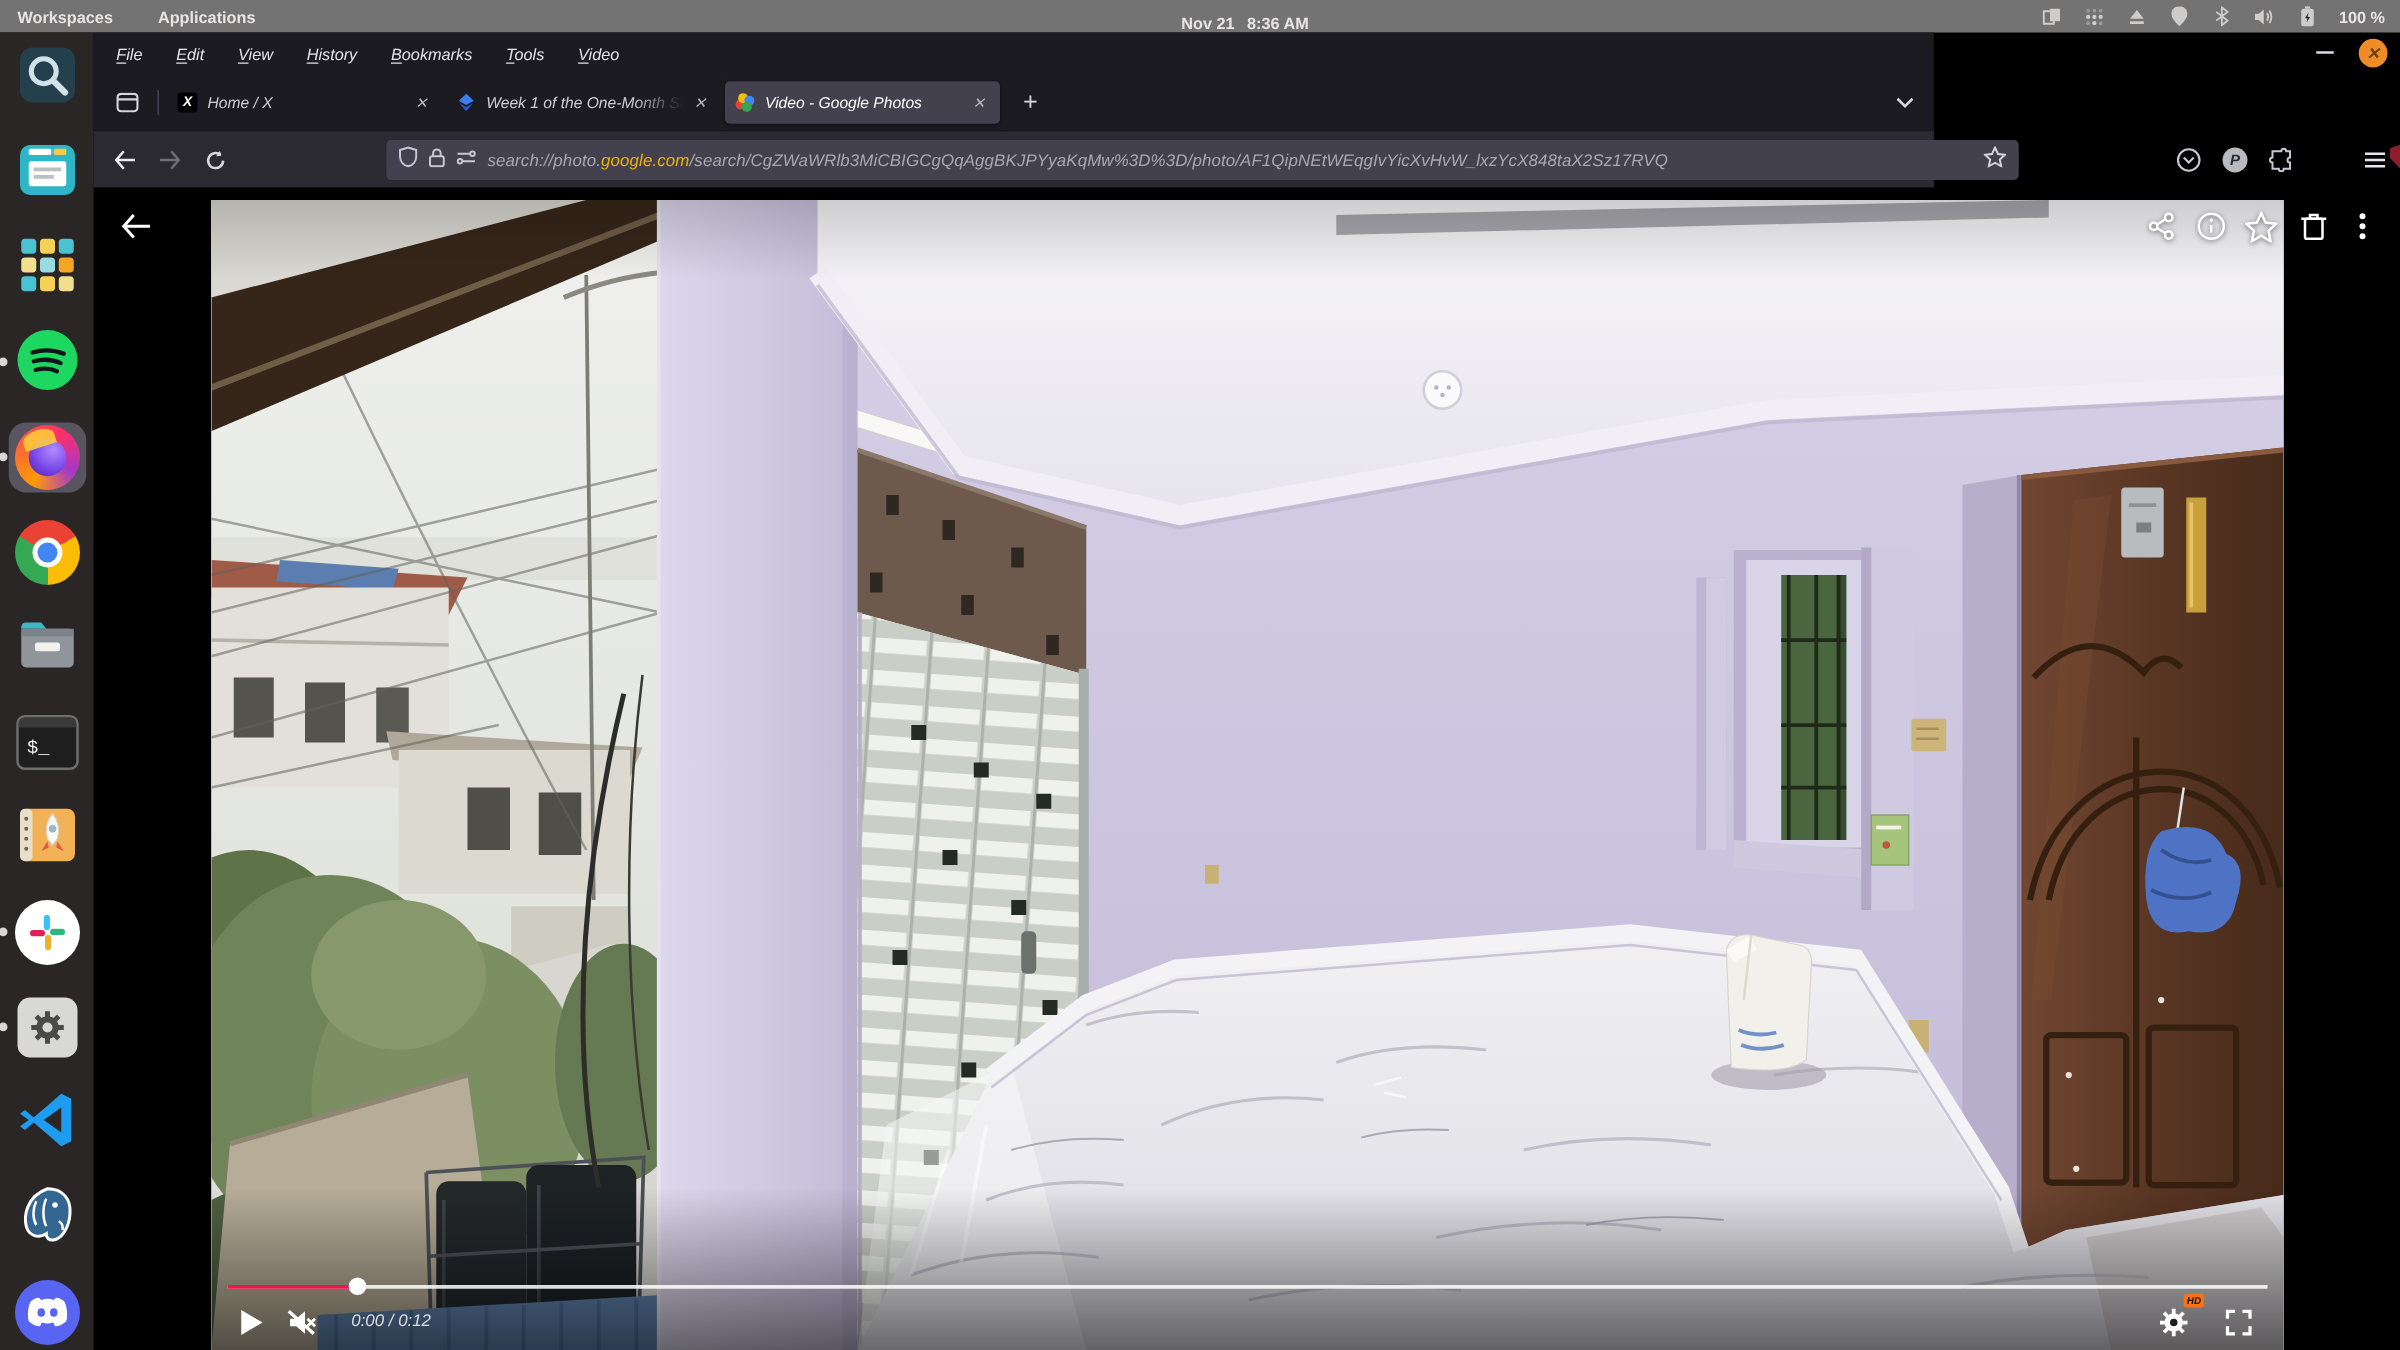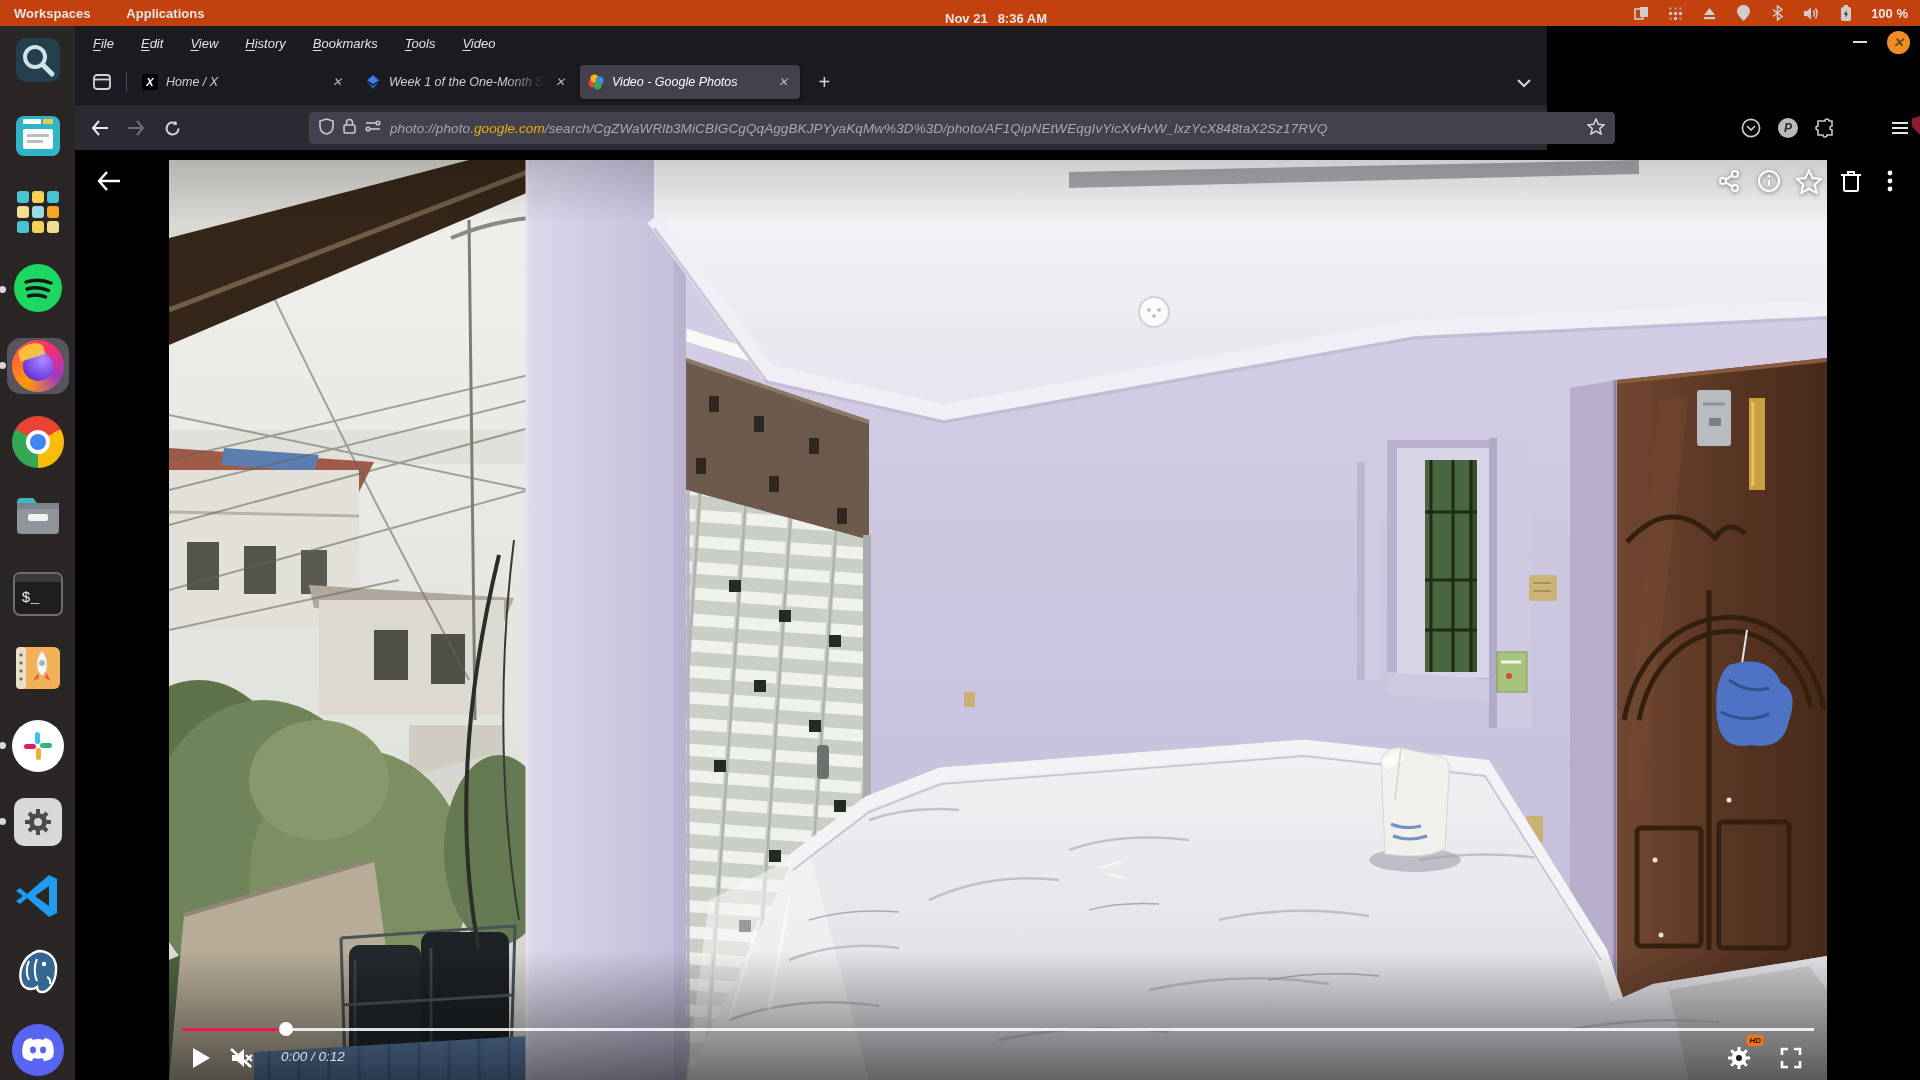--- a/index.html
+++ b/index.html
@@ -1,20 +1,20 @@
 <!DOCTYPE html>
 <html><head>
 <meta charset="utf-8">
 <style>
   * { margin:0; padding:0; box-sizing:border-box; }
   html,body { width:1920px; height:1080px; overflow:hidden; background:#000;
     font-family:"Liberation Sans", sans-serif; }
 
   
-  .sysbar { position:absolute; left:0; top:0; width:1920px; height:26px; background:#c2410c;
+  .sysbar { position:absolute; left:0; top:0; width:1920px; height:26px; background:#737373;
     color:#e8e5e5; font-size:13px; font-weight:bold; }
   .sys-left { position:absolute; left:14px; top:0; height:26px; display:flex; gap:36px; align-items:center; }
   .sys-clock { position:absolute; left:945px; top:0; height:26px; display:flex; gap:10px; align-items:flex-end; }
   .sys-tray { position:absolute; right:12px; top:0; height:26px; display:flex; gap:17px; align-items:center; }
   .tray-ic { width:17px; height:17px; display:flex; align-items:center; justify-content:center; }
   .tray-ic svg { display:block; }
 
   
   .dock { position:absolute; left:0; top:26px; width:75px; height:1054px; background:#2b2626;
     display:flex; flex-direction:column; align-items:center; padding-top:8px; gap:20px; }
@@ -395,21 +395,21 @@
           </svg>
       </span>
       <span>
         <svg width="16" height="14" viewBox="0 0 16 14">
             <line x1="1" y1="4" x2="11" y2="4" stroke="#c9c8d2" stroke-width="1.6"></line>
             <circle cx="13" cy="4" r="1.8" fill="none" stroke="#c9c8d2" stroke-width="1.5"></circle>
             <line x1="5" y1="10" x2="15" y2="10" stroke="#c9c8d2" stroke-width="1.6"></line>
             <circle cx="3" cy="10" r="1.8" fill="none" stroke="#c9c8d2" stroke-width="1.5"></circle>
           </svg>
       </span>
-      <span class="url-text"><span>photo://</span><span>photo.</span><span class="dom">google.com</span><span>/search/CgZWaWRlb3MiCBIGCgQqAggBKJPYyaKqMw%3D%3D/photo/AF1QipNEtWEqgIvYicXvHvW_lxzYcX848taX2Sz17RVQ</span></span>
+      <span class="url-text"><span>search://</span><span>photo.</span><span class="dom">google.com</span><span>/search/CgZWaWRlb3MiCBIGCgQqAggBKJPYyaKqMw%3D%3D/photo/AF1QipNEtWEqgIvYicXvHvW_lxzYcX848taX2Sz17RVQ</span></span>
       <span>
         <svg width="18" height="17" viewBox="0 0 18 17">
             <path d="M9 1 L11.4 6.2 L17 6.8 L12.8 10.6 L14 16 L9 13.2 L4 16 L5.2 10.6 L1 6.8 L6.6 6.2 Z" fill="none" stroke="#d7d6de" stroke-width="1.5"></path>
           </svg>
       </span>
     </div>
 
     <span class="nav-right-ic" style="left:1663px">
       <svg width="20" height="20" viewBox="0 0 20 20">
           <circle cx="10" cy="10" r="8.6" fill="none" stroke="#c9c8d2" stroke-width="1.7"></circle>

